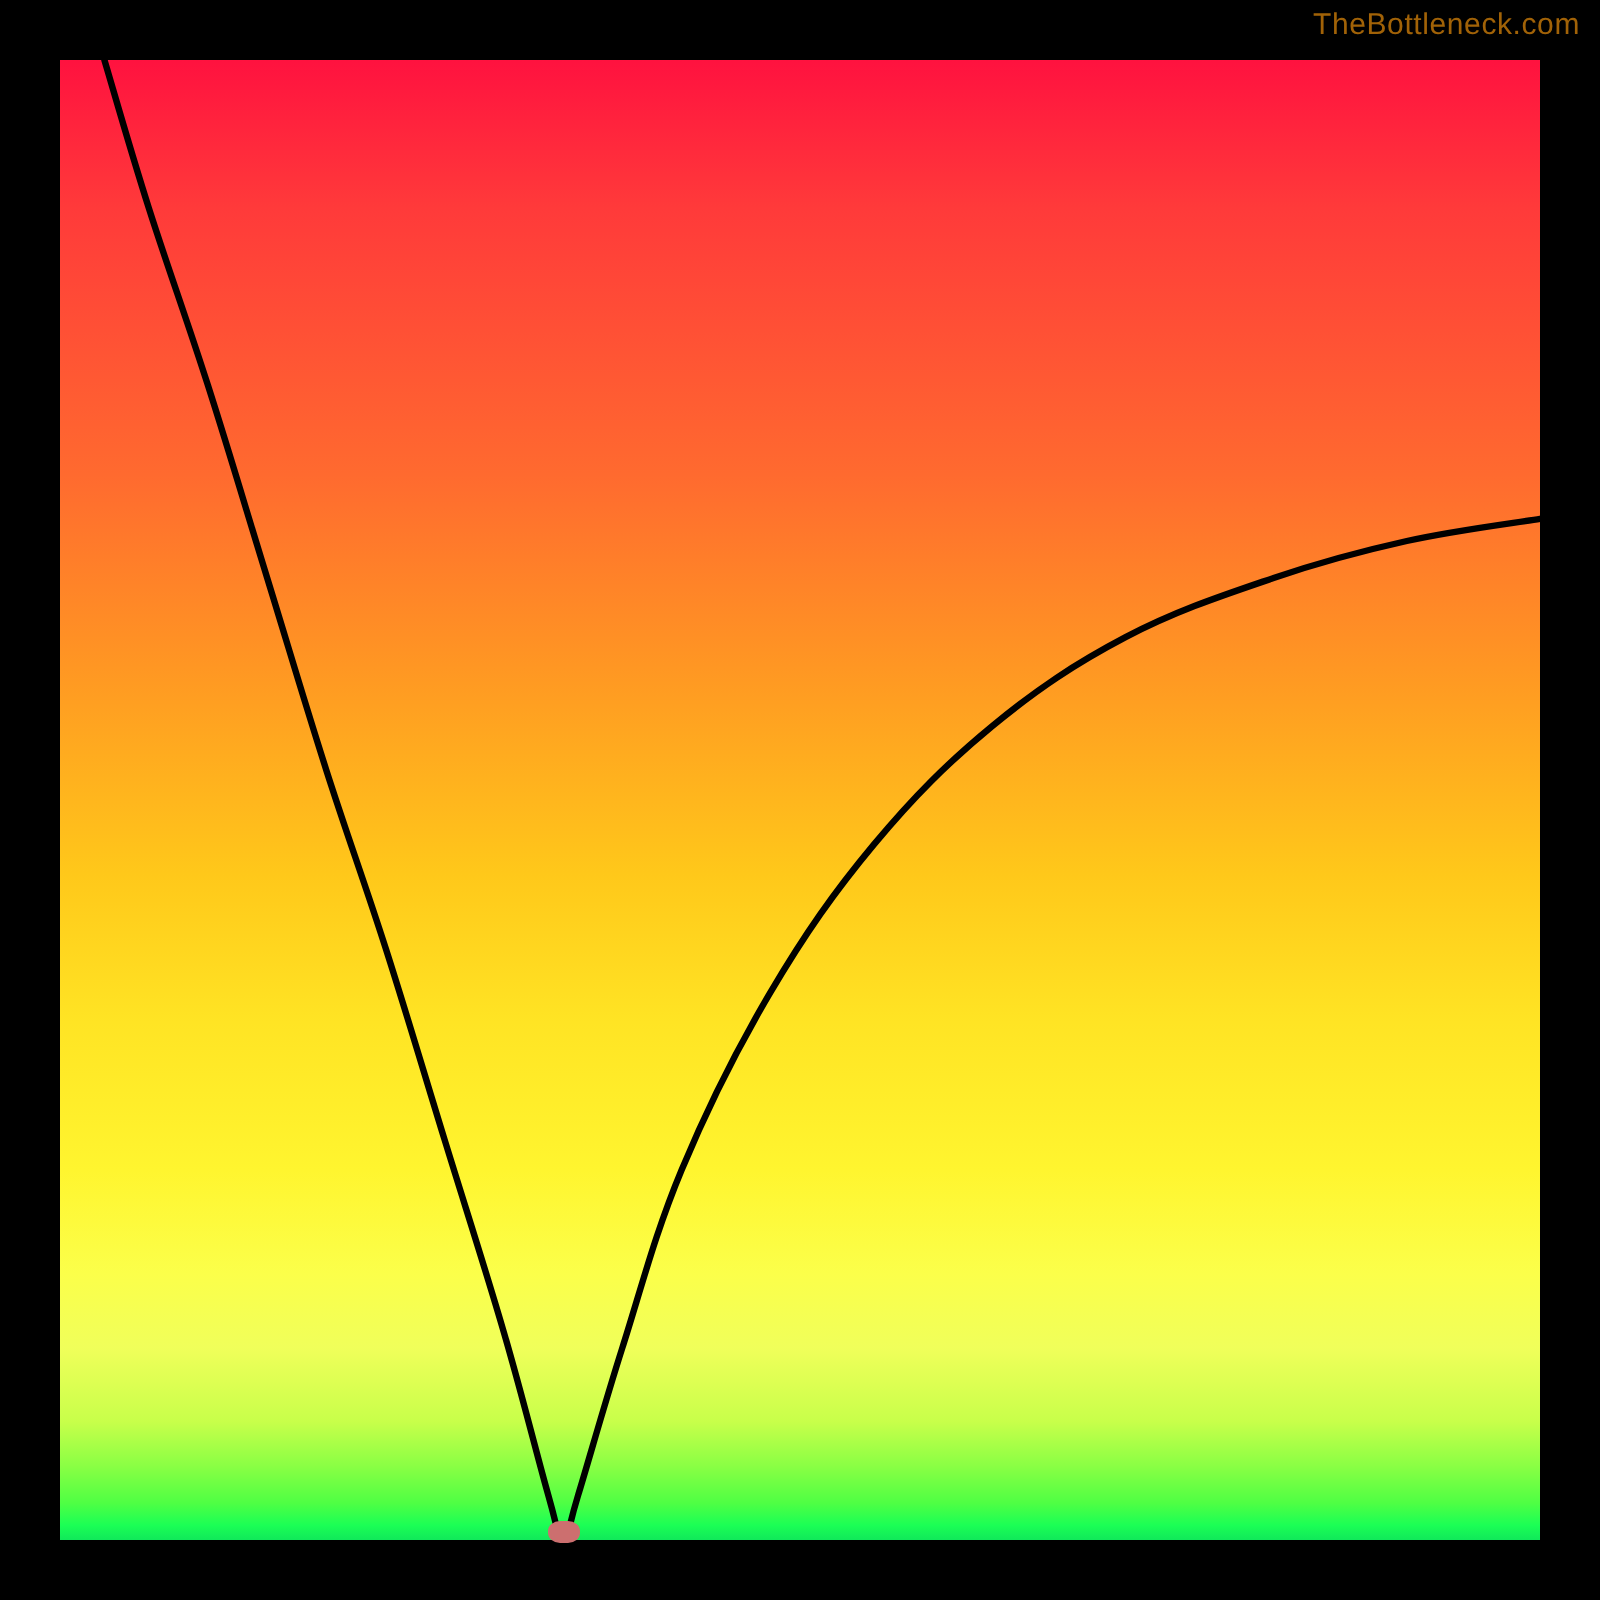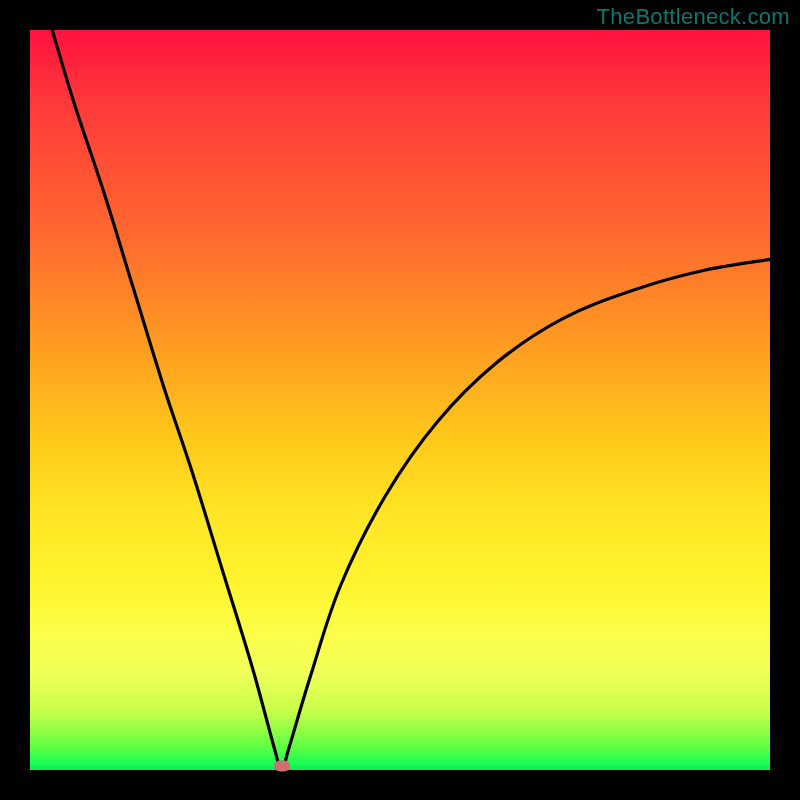--- a/index.html
+++ b/index.html
@@ -39,22 +39,22 @@
       #8aff44 95%,
       #4fff44 97.5%,
       #1bff55 99%,
       #10e85a 100%
     );
   }
   .watermark {
     position: absolute;
     top: 4px;
     right: 10px;
-    color: #0f766e;
-    font-size: 22px;
+    color: #a16207;
+    font-size: 15px;
     font-weight: 500;
     letter-spacing: 0.3px;
     user-select: none;
   }
   svg.curve {
     position: absolute;
     left: 0;
     top: 0;
     width: 740px;
     height: 740px;

